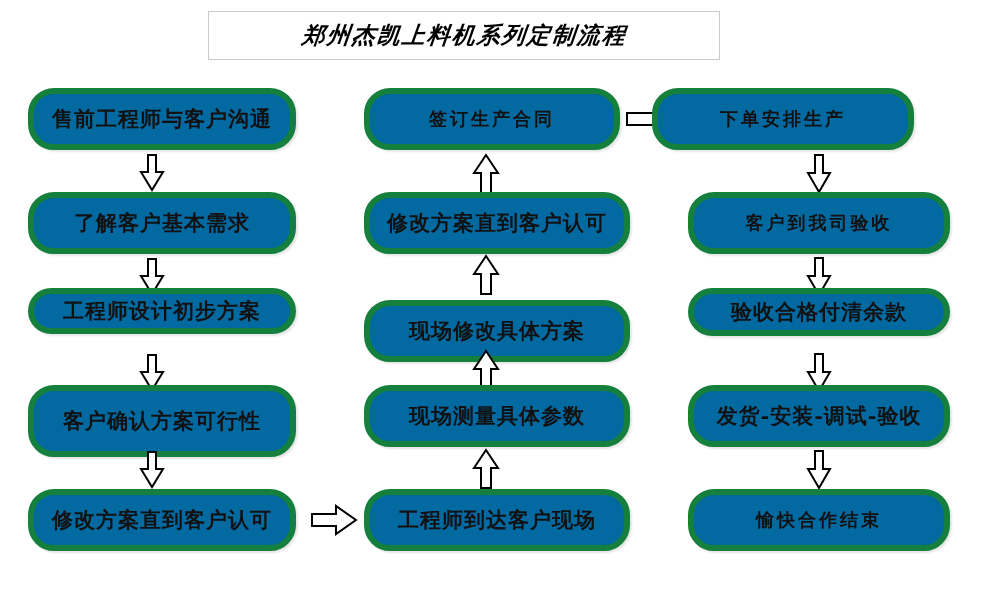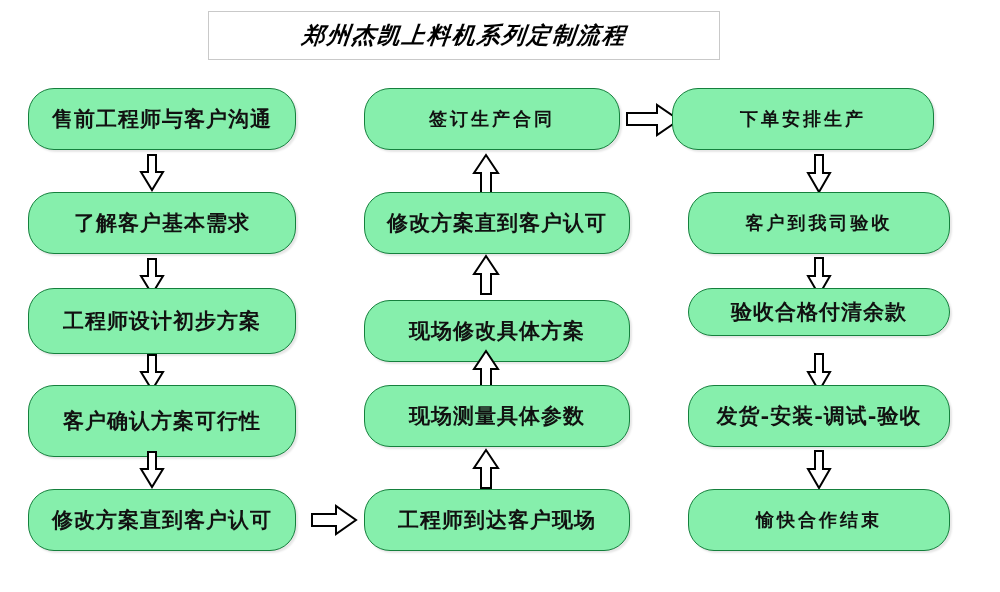--- a/index.html
+++ b/index.html
@@ -41,23 +41,23 @@
     color: #000000;
     letter-spacing: 2px;
     white-space: nowrap;
     transform: skewX(-6deg);
   }
 
   
   .node {
     position: absolute;
     box-sizing: border-box;
-    border: 1px solid #15803d;
+    border: 6px solid #15803d;
     border-radius: 26px;
-    background: #86efac;
+    background: #0369a1;
     box-shadow: 2px 2px 2px rgba(0,0,0,0.10);
     display: flex;
     align-items: center;
     justify-content: center;
   }
   .node-label {
     font-family: "DejaVu Serif", "Liberation Serif", serif;
     font-size: 22px;
     font-weight: 700;
     color: #111111;
@@ -102,21 +102,21 @@
   <div class="node wide" style="left:28px; top:192px; width:268px; height:62px;">
     <span class="node-label">了解客户基本需求</span>
   </div>
 
   <div class="arrow" style="left:138px; top:258px;">
     <svg width="28" height="38" viewBox="0 0 28 38" aria-hidden="true">
       <polygon points="10,1 18,1 18,18 25,18 14,36 3,18 10,18"></polygon>
     </svg>
   </div>
 
-  <div class="node wide" style="left:28px; top:288px; width:268px; height:66px;">
+  <div class="node wide" style="left:28px; top:288px; width:268px; height:46px;">
     <span class="node-label">工程师设计初步方案</span>
   </div>
 
   <div class="arrow" style="left:138px; top:354px;">
     <svg width="28" height="38" viewBox="0 0 28 38" aria-hidden="true">
       <polygon points="10,1 18,1 18,18 25,18 14,36 3,18 10,18"></polygon>
     </svg>
   </div>
 
   <div class="node wide" style="left:28px; top:385px; width:268px; height:72px;">
@@ -182,21 +182,21 @@
   <div class="node wide" style="left:364px; top:489px; width:266px; height:62px;text-align:right;">
     <span class="node-label">工程师到达客户现场</span>
   </div>
 
   <div class="arrow" style="left:625px; top:102px;">
     <svg width="56" height="36" viewBox="0 0 56 36" aria-hidden="true">
       <polygon points="2,11 32,11 32,3 54,18 32,33 32,23 2,23"></polygon>
     </svg>
   </div>
 
-  <div class="node narrow" style="left:672px; top:88px; width:262px; height:62px;">
+  <div class="node narrow" style="left:652px; top:88px; width:262px; height:62px;">
     <span class="node-label">下单安排生产</span>
   </div>
 
   <div class="arrow" style="left:805px; top:154px;">
     <svg width="28" height="40" viewBox="0 0 28 40" aria-hidden="true">
       <polygon points="10,1 18,1 18,19 25,19 14,38 3,19 10,19"></polygon>
     </svg>
   </div>
 
   <div class="node narrow" style="left:688px; top:192px; width:262px; height:62px;">

